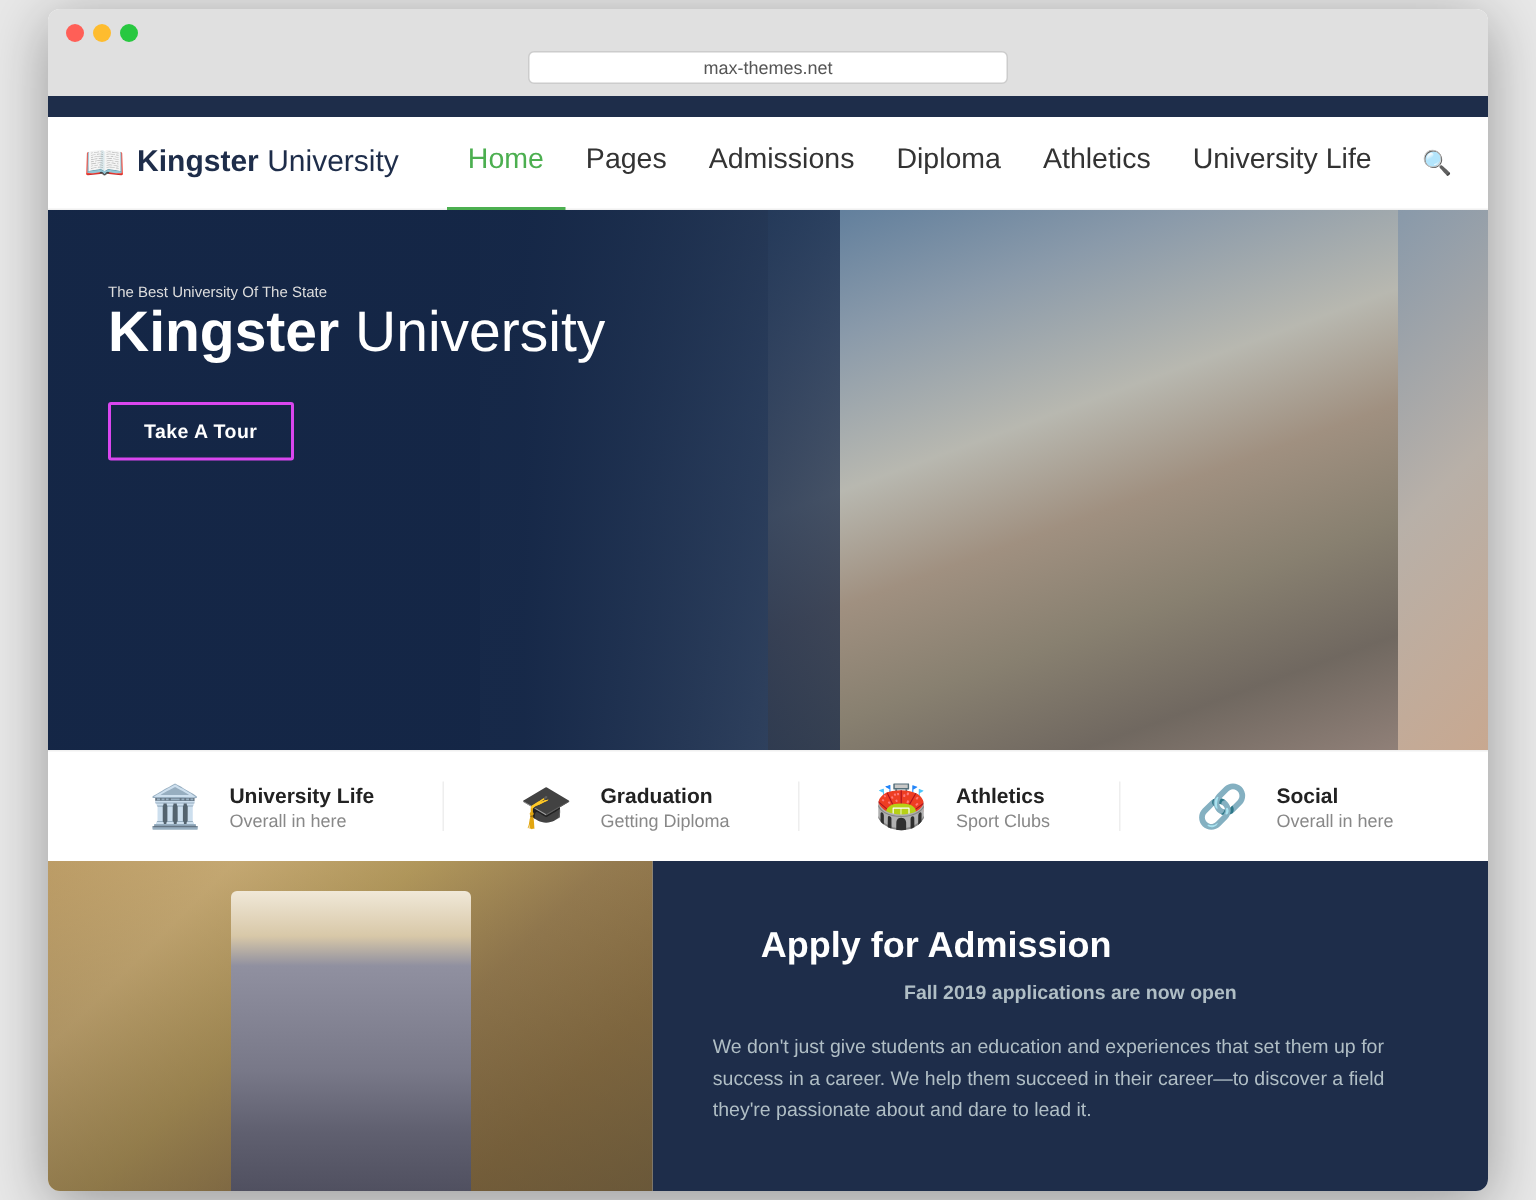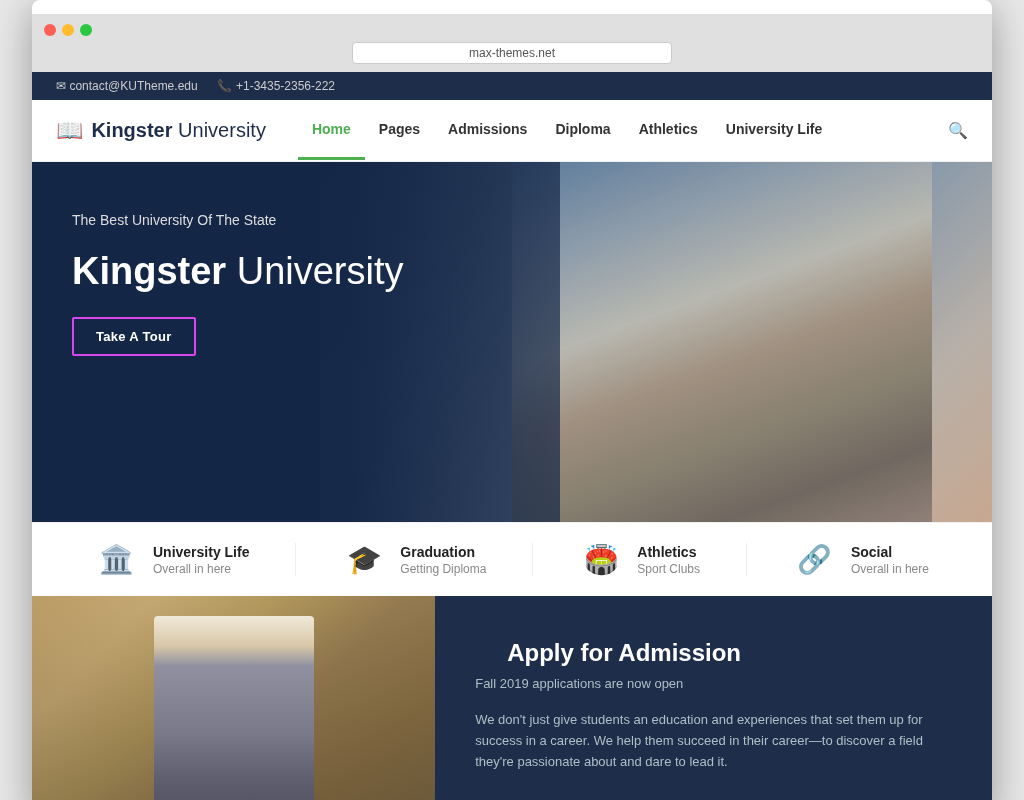--- a/index.html
+++ b/index.html
@@ -17,21 +17,20 @@
       overflow: hidden;
       box-shadow: 0 8px 40px rgba(0,0,0,0.35);
       background: #fff;
     }
     .browser-chrome {
       background: #e0e0e0;
       padding: 10px 12px 0 12px;
       display: flex;
       flex-direction: column;
       gap: 6px;
-      margin-top: 14px;
     }
     .browser-dots {
       display: flex;
       gap: 6px;
       align-items: center;
     }
     .dot {
       width: 12px; height: 12px;
       border-radius: 50%;
     }
@@ -104,24 +103,24 @@
     }
     .nav-links {
       display: flex;
       gap: 0;
       list-style: none;
       margin-left: 32px;
     }
     .nav-links li a {
       text-decoration: none;
       color: #333;
-      font-size: 14px;
+      font-size: 19px;
       padding: 20px 14px;
       display: block;
-      font-weight: 700;
+      font-weight: 400;
       transition: color 0.2s;
     }
     .nav-links li.active a {
       color: #4caf50;
       border-bottom: 3px solid #4caf50;
     }
     .nav-search {
       margin-left: auto;
       font-size: 16px;
       color: #555;
@@ -167,23 +166,23 @@
       position: relative;
     }
     .hero-content {
       position: absolute;
       left: 40px;
       top: 50px;
       z-index: 2;
       color: #fff;
     }
     .hero-subtitle {
-      font-size: 14px;
+      font-size: 10px;
       color: #ddd;
-      margin-bottom: 23px;
+      margin-bottom: 1px;
       font-weight: 400;
     }
     .hero-title {
       font-size: 38px;
       font-weight: 400;
       line-height: 1.1;
       margin-bottom: 24px;
     }
     .hero-title strong {
       font-weight: 900;
@@ -278,21 +277,22 @@
       font-size: 24px;
       color: #fff;
       font-weight: 700;
       margin-bottom: 6px;
       margin-left: 32px;
     }
     .admission-subtitle {
       color: #4caf50;
       font-size: 13px;
       margin-bottom: 14px;
-      font-weight: 400;
+      font-weight: 700;
+      text-align: center;
     }
     .admission-content p {
       font-size: 13px;
       color: #b0bec5;
       line-height: 1.65;
     }
   </style>
 </head>
 <body>
 
@@ -305,30 +305,20 @@
       <div class="dot dot-green"></div>
     </div>
     <div class="browser-bar">
       <div class="browser-url">max-themes.net</div>
     </div>
   </div>
 
   <div>
 
     <div class="utility-bar">
-      <div class="utility-left">
-        <span>
-          <span>✉</span>
-          <span>contact@KUTheme.edu</span>
-        </span>
-        <span>
-          <span>📞</span>
-          <span>+1-3435-2356-222</span>
-        </span>
-      </div>
     </div>
 
     <nav class="main-nav">
       <div class="logo-area">
         <span class="logo-icon">📖</span>
         <span class="logo-text">
           <strong>Kingster</strong><span> University</span>
         </span>
       </div>
       <ul class="nav-links">

